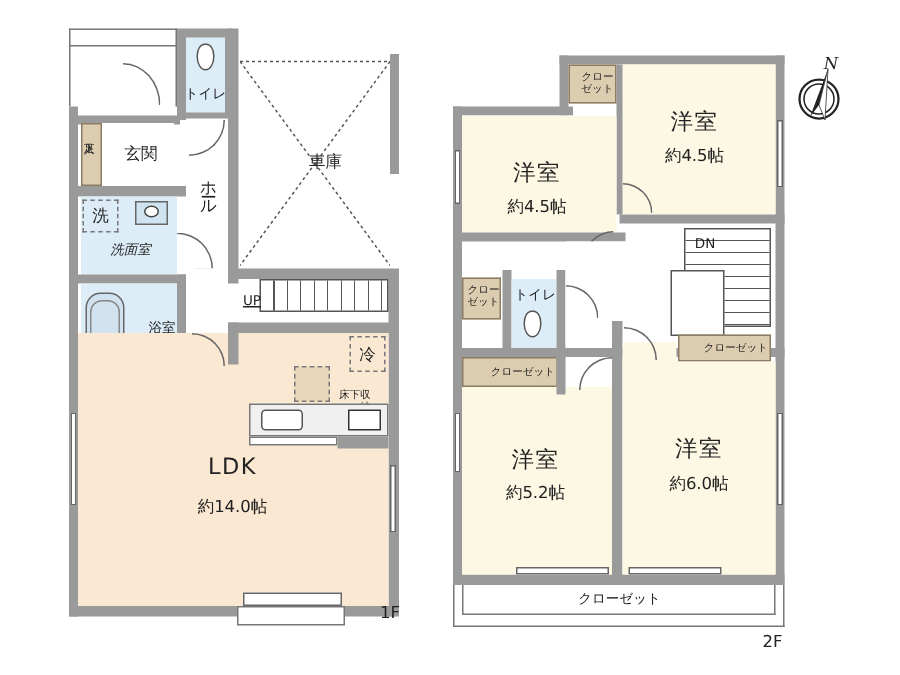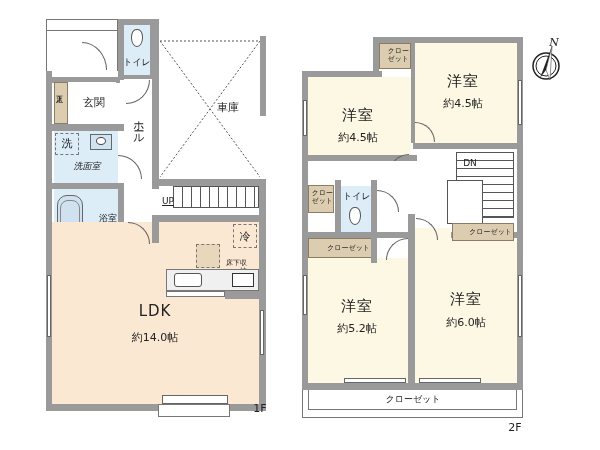--- a/index.html
+++ b/index.html
@@ -71,21 +71,21 @@
   <div class="label sm" style="left:93px;top:212px;width:30px;">浴室</div>
   <div class="abs wall" style="left:52px;top:251px;width:72px;height:6px;"></div>
 
   <div class="abs" style="left:160px;top:39px;width:100px;height:140px;"></div>
   <svg class="abs" style="left:160px;top:39px;" width="100" height="140">
     <line x1="0" y1="2" x2="100" y2="2" stroke="#555" stroke-dasharray="2,2"></line>
     <line x1="0" y1="2" x2="100" y2="138" stroke="#555" stroke-dasharray="2,2"></line>
     <line x1="100" y1="2" x2="0" y2="138" stroke="#555" stroke-dasharray="2,2"></line>
   </svg>
   <div class="abs wall" style="left:260px;top:36px;width:6px;height:80px;"></div>
-  <div class="label md" style="left:208px;top:100px;width:40px;">車庫</div>
+  <div class="label md" style="left:197px;top:100px;width:40px;">車庫</div>
 
   <div class="abs wall" style="left:152px;top:179px;width:114px;height:7px;"></div>
   <div class="abs stairs" style="left:173px;top:186px;width:86px;height:22px;"></div>
   <div class="label sm" style="left:160px;top:196px;width:16px;text-decoration:underline;">UP</div>
   <div class="abs wall" style="left:152px;top:215px;width:114px;height:7px;"></div>
 
   <div class="abs room-wood" style="left:52px;top:222px;width:207px;height:182px;"></div>
   <div class="abs room-wood" style="left:52px;top:257px;width:70px;height:147px;"></div>
   <div class="abs wall" style="left:152px;top:215px;width:7px;height:28px;"></div>
   <div class="abs door" style="left:128px;top:222px;width:22px;height:22px;"></div>

